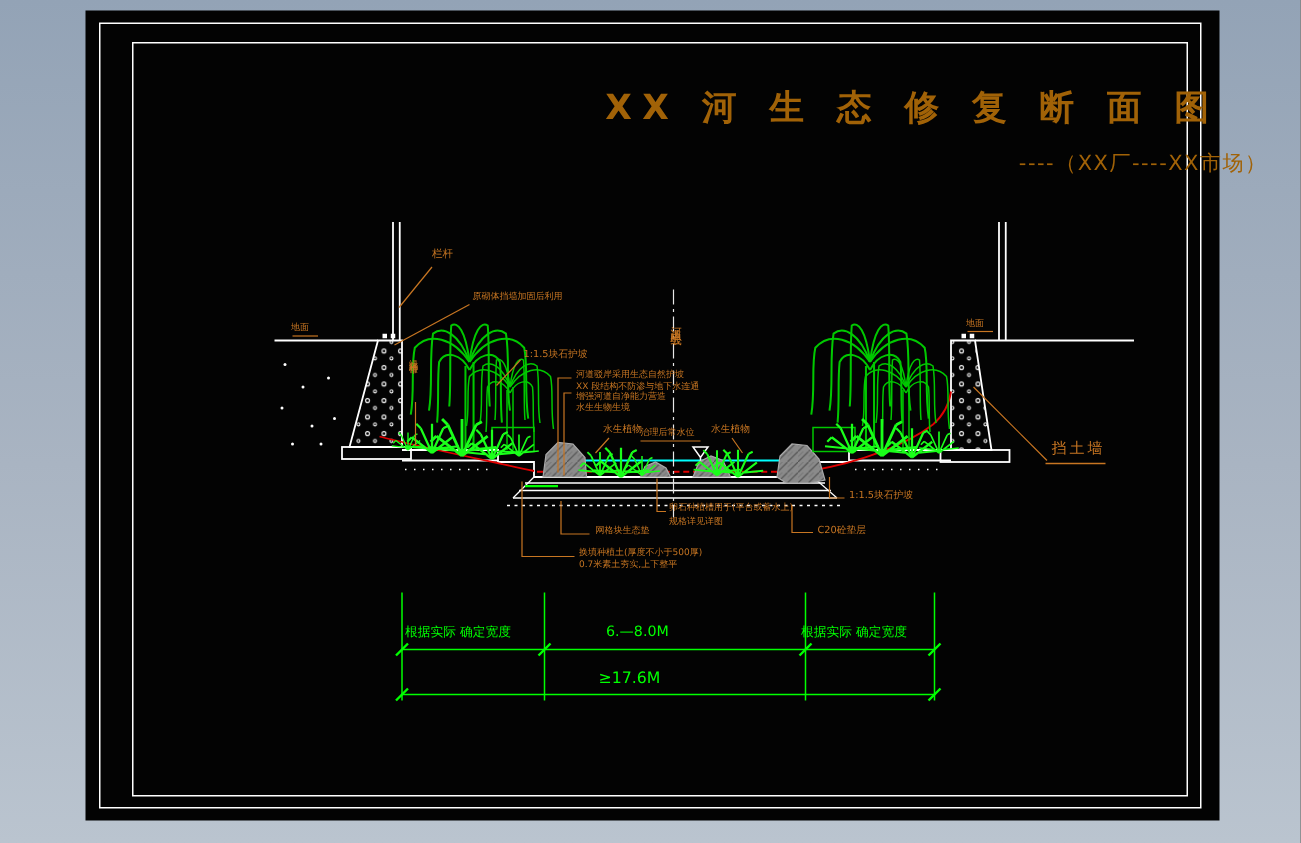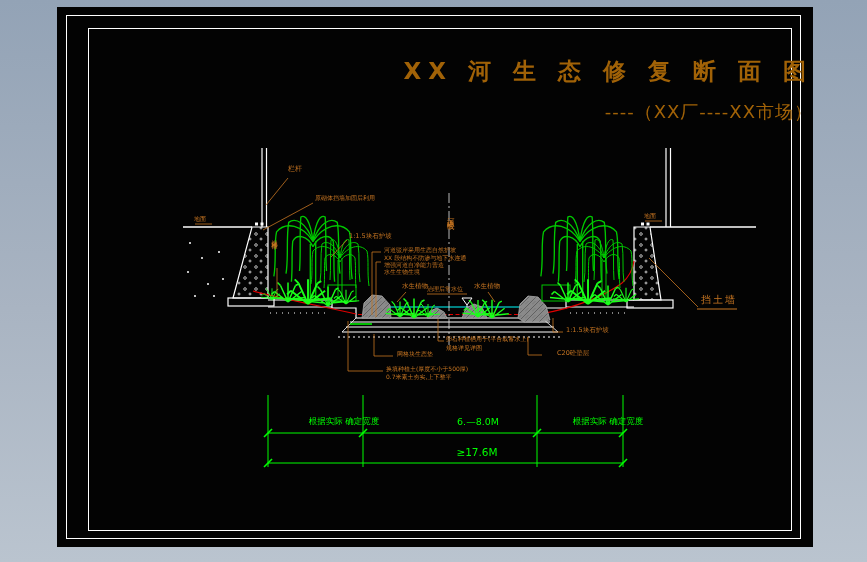--- a/index.html
+++ b/index.html
@@ -4,24 +4,24 @@
 <style>
   html,body{margin:0;padding:0;}
   body{width:867px;height:562px;position:relative;overflow:hidden;
        font-family:"DejaVu Sans",sans-serif;}
   .bg{position:absolute;inset:0;background:linear-gradient(180deg,#93a3b6 0%,#a9b4c2 55%,#bac4cf 100%);}
   .canvas{position:absolute;left:57px;top:7px;width:756px;height:540px;background:#030303;}
   svg.draw{position:absolute;left:0;top:0;width:867px;height:562px;}
   .layer{position:absolute;inset:0;pointer-events:none;}
   .lbl{position:absolute;color:#c87622;font-size:6px;line-height:1.1;white-space:nowrap;}
   .vert{writing-mode:vertical-rl;text-orientation:upright;letter-spacing:1px;}
-  .dim{position:absolute;color:#00ff00;font-size:8.5px;text-align:center;white-space:nowrap;margin-left:28px;}
+  .dim{position:absolute;color:#00ff00;font-size:8.5px;white-space:nowrap;}
   .ttl{position:absolute;left:57px;width:756px;text-align:right;color:#a16207;white-space:nowrap;}
   .t-main{top:56px;font-size:23px;letter-spacing:7px;font-weight:bold;}
-  .t-sub{top:100px;font-size:18px;letter-spacing:1px;}
+  .t-sub{top:100px;font-size:14px;letter-spacing:1px;padding-left:32px;}
   .t-scale{top:121px;font-size:13.5px;}
 </style>
 </head>
 <body>
 
 <div class="bg"></div>
 <div class="canvas"></div>
 
 <svg class="draw" viewBox="0 0 867 562">
   <defs>
@@ -222,20 +222,20 @@
   <div class="lbl" style="left:474px;top:283px;font-size:6.5px">水生植物</div>
   <div class="lbl vert" style="left:446px;top:212px;font-size:7.5px">河道中心线</div>
 
   <div class="lbl" style="left:446px;top:336px">卵石种植槽用于(平台或蓄水上)</div>
   <div class="lbl" style="left:446px;top:345px">规格详见详图</div>
   <div class="lbl" style="left:397px;top:351px">网格块生态垫</div>
   <div class="lbl" style="left:386px;top:366px">换填种植土(厚度不小于500厚)</div>
   <div class="lbl" style="left:386px;top:374px">0.7米素土夯实,上下整平</div>
 
   <div class="lbl" style="left:566px;top:327px;font-size:6.5px">1:1.5块石护坡</div>
-  <div class="lbl" style="left:557px;top:350px;font-size:6.5px">C20砼垫层</div>
+  <div class="lbl" style="left:545px;top:350px;font-size:6.5px">C20砼垫层</div>
   <div class="lbl" style="left:701px;top:294px;font-size:10px;letter-spacing:2px">挡土墙</div>
 
   <div class="dim" style="left:270px;top:416px;width:92px">根据实际 确定宽度</div>
   <div class="dim" style="left:404px;top:416px;width:92px;font-size:9.5px">6.—8.0M</div>
   <div class="dim" style="left:534px;top:416px;width:92px">根据实际 确定宽度</div>
   <div class="dim" style="left:399px;top:446px;width:100px;font-size:10.5px">≥17.6M</div>
 </div>
 
 </body></html>

